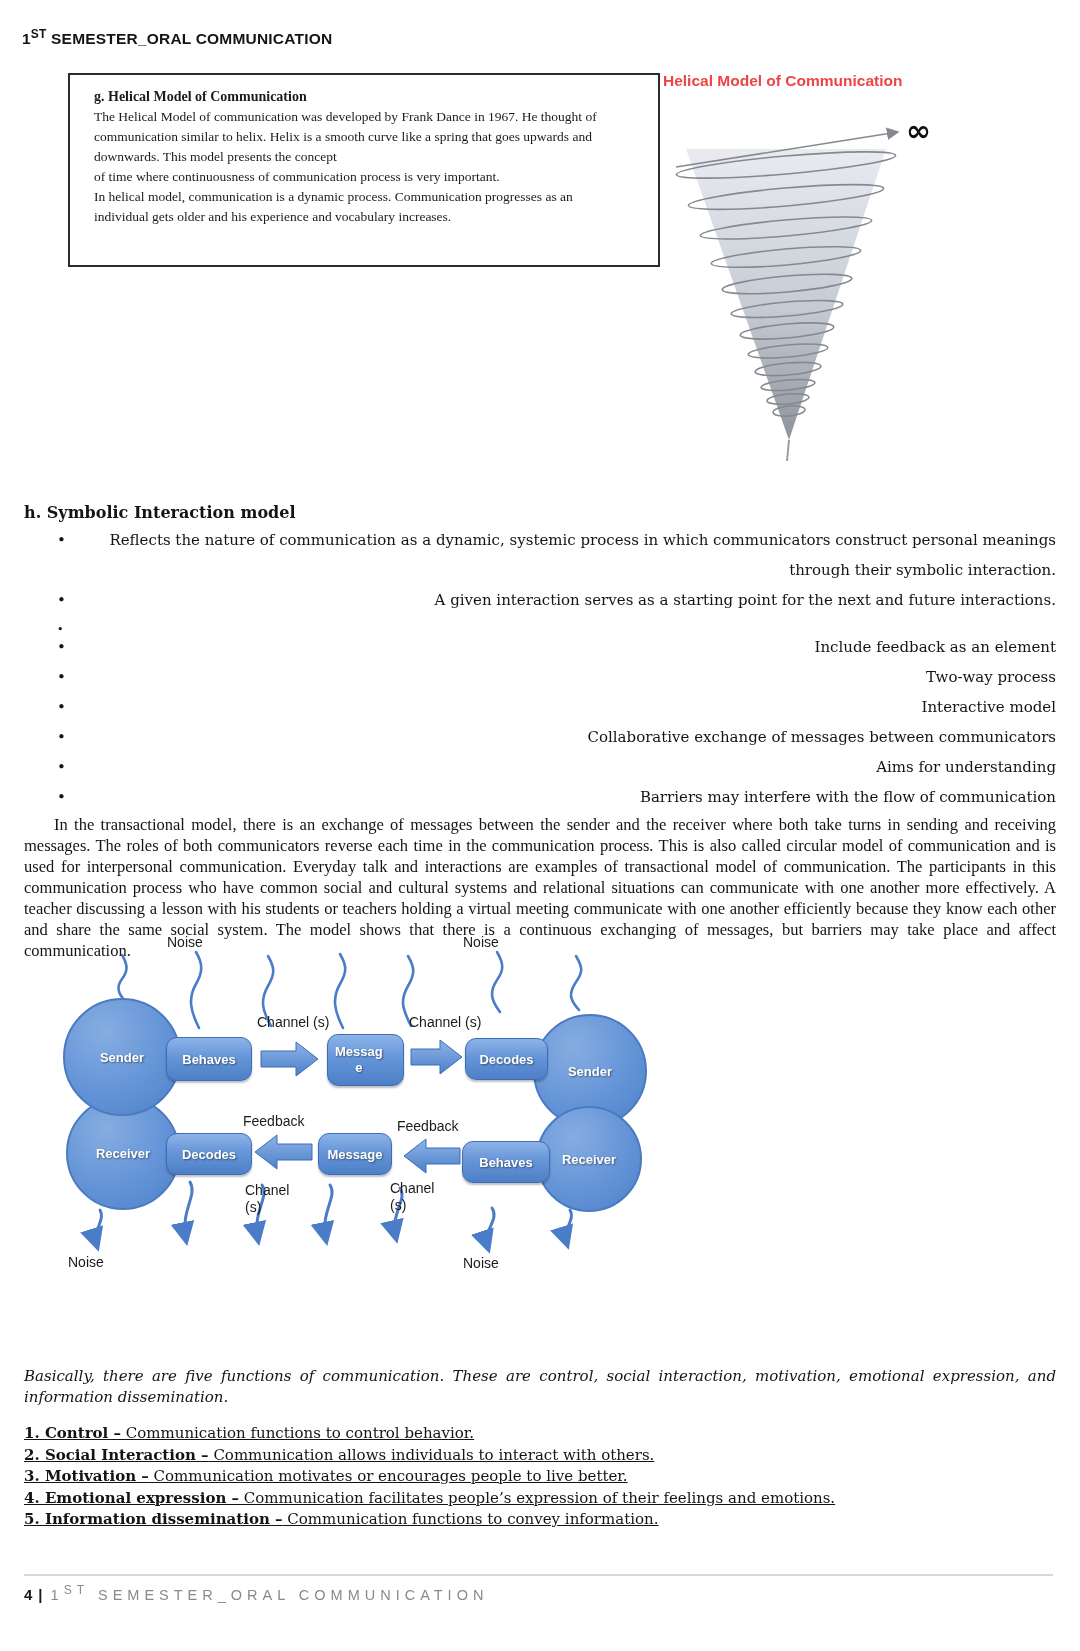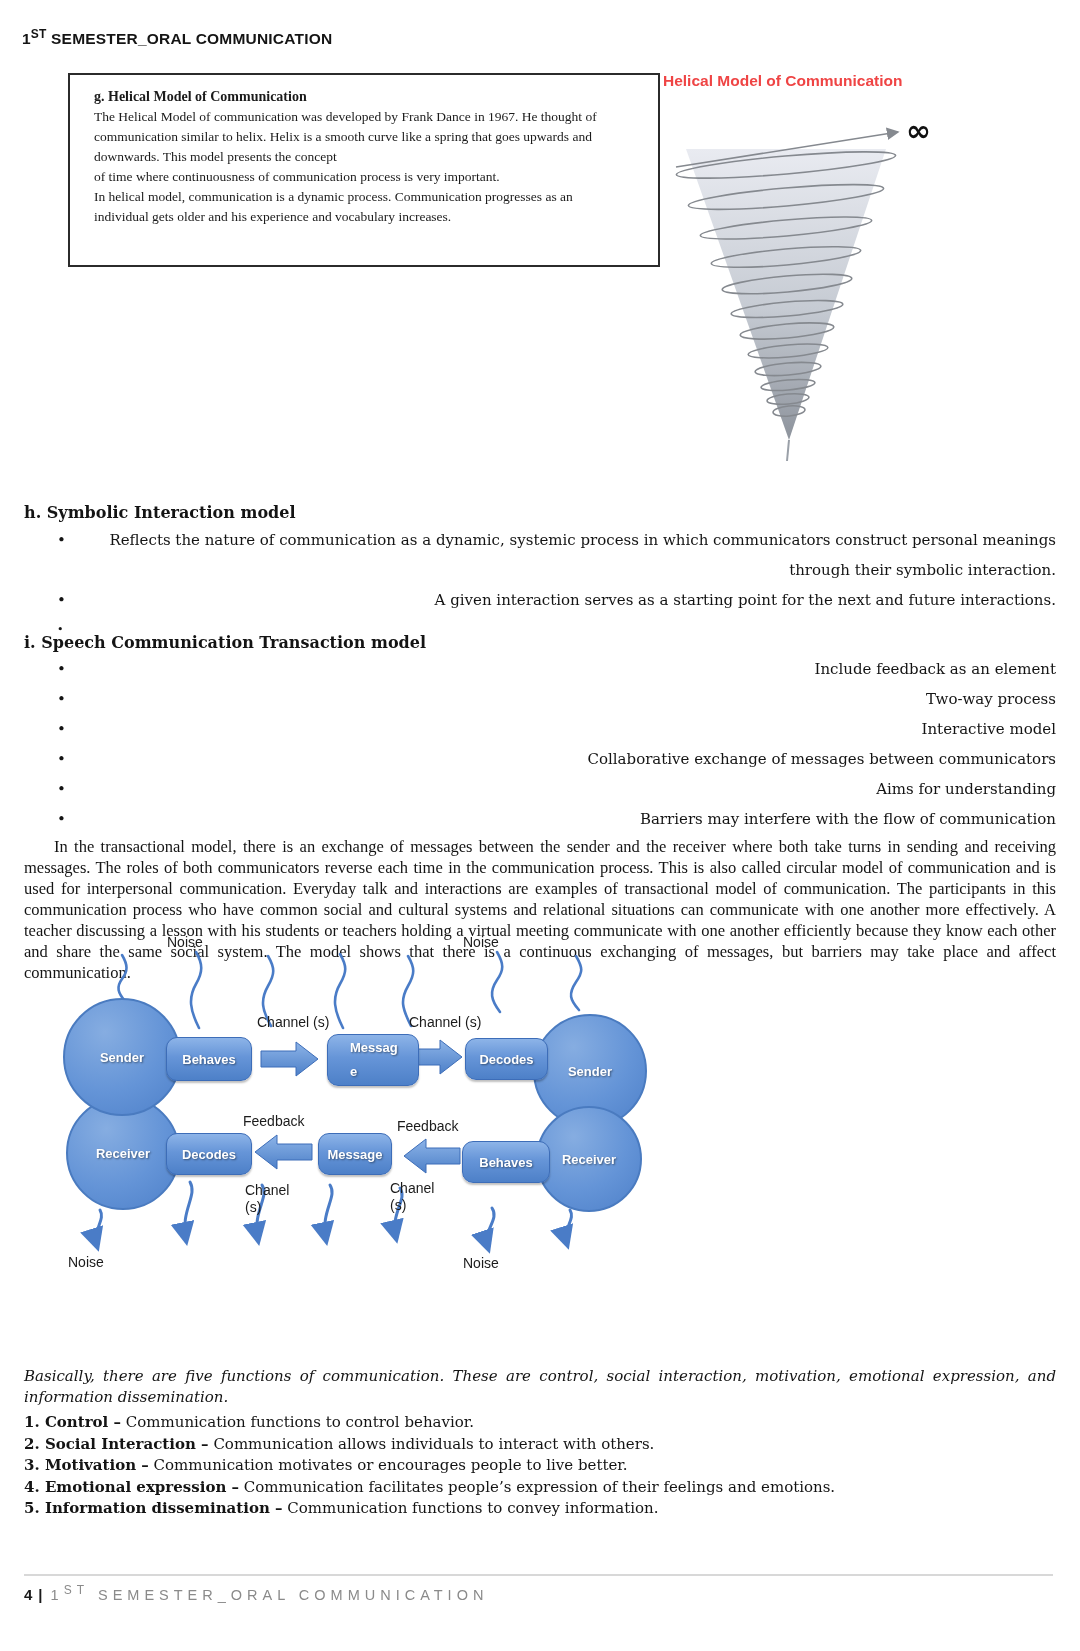--- a/index.html
+++ b/index.html
@@ -40,29 +40,29 @@
   
   .lbl{position:absolute;font:14px "Liberation Sans",sans-serif;color:#1b1b1b;white-space:pre-line;line-height:17px;}
   .circle{position:absolute;border-radius:50%;
           background:radial-gradient(circle at 35% 28%, #86ade1 0%, #6494d7 55%, #4e80c9 100%);
           border:2px solid #4a7bc0;display:flex;align-items:center;justify-content:center;
           color:#fff;font:bold 13px "Liberation Sans",sans-serif;text-shadow:1px 1px 2px rgba(0,0,0,.45);}
   .dbox{position:absolute;background:linear-gradient(180deg,#8db4e8 0%,#6695d8 45%,#4d80c8 100%);
         border:1px solid #3d6db8;border-radius:11px;box-shadow:0 2px 2px rgba(0,0,0,.25);
         display:flex;align-items:center;justify-content:center;color:#fff;
         font:bold 13px "Liberation Sans",sans-serif;text-shadow:1px 1px 2px rgba(0,0,0,.45);white-space:pre-line;}
-  .dbox.tl{justify-content:flex-start;padding-left:22px;line-height:24px;}
+  .dbox.tl{justify-content:flex-start;padding-left:7px;line-height:16px;text-align:center;}
 
   
   #flow2{left:24px;top:1364px;width:1032px;}
   #lesson-h{font-weight:bold;font-size:16px;line-height:20px;color:#2472B4;}
   #lesson-intro{font-style:italic;font-size:15px;line-height:21px;text-align:justify;margin-top:2px;}
   .l3-item{font-size:15px;line-height:21.5px;margin-top:0;}
   .l3-item .b{font-weight:bold;}
-  #l3-list{margin-top:4px;}
+  #l3-list{margin-top:15px;text-decoration:underline;}
 </style>
 </head>
 <body>
 
 <div id="page">
 
   <div id="hdr" class="abs"><span>1</span><sup>ST</sup><span> SEMESTER_ORAL COMMUNICATION</span></div>
 
   <div id="hbox" class="abs">
     <div class="bh">g. Helical Model of Communication</div>
@@ -104,21 +104,20 @@
     </g>
     <path d="M16,72 L238,37" stroke="#85898f" stroke-width="1.6" fill="none" marker-end="url(#mGray)"></path>
     <text x="246" y="46" font-family="DejaVu Sans, sans-serif" font-size="30" font-weight="bold" fill="#111">∞</text>
   </svg>
 
   <div id="flow1" class="abs flow">
     <div class="sec-h">h. Symbolic Interaction model</div>
     <div class="bullet">Reflects the nature of communication as a dynamic, systemic process in which communicators construct personal meanings through their symbolic interaction.</div>
     <div class="bullet">A given interaction serves as a starting point for the next and future interactions.</div>
     <div class="bullet stray"></div>
-    <div class="sec-h">i. Speech Communication Transaction model</div>
     <div class="bullet">Include feedback as an element</div>
     <div class="bullet">Two-way process</div>
     <div class="bullet">Interactive model</div>
     <div class="bullet">Collaborative exchange of messages between communicators</div>
     <div class="bullet">Aims for understanding</div>
     <div class="bullet">Barriers may interfere with the flow of communication</div>
     <div class="para">In the transactional model, there is an exchange of messages between the sender and the receiver where both take turns in sending and receiving messages. The roles of both communicators reverse each time in the communication process. This is also called circular model of communication and is used for interpersonal communication. Everyday talk and interactions are examples of transactional model of communication. The participants in this communication process who have common social and cultural systems and relational situations can communicate with one another more effectively. A teacher discussing a lesson with his students or teachers holding a virtual meeting communicate with one another efficiently because they know each other and share the same social system. The model shows that there is a continuous exchanging of messages, but barriers may take place and affect communication.</div>
   </div>
 
   <svg class="abs" style="left:0;top:930px;" width="680" height="345" viewBox="0 0 680 345">

